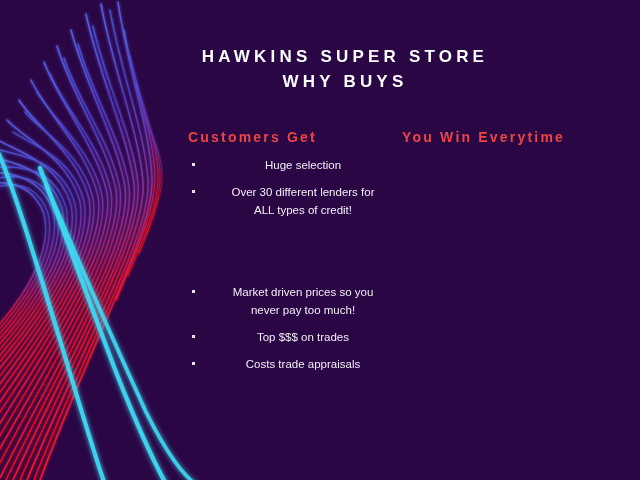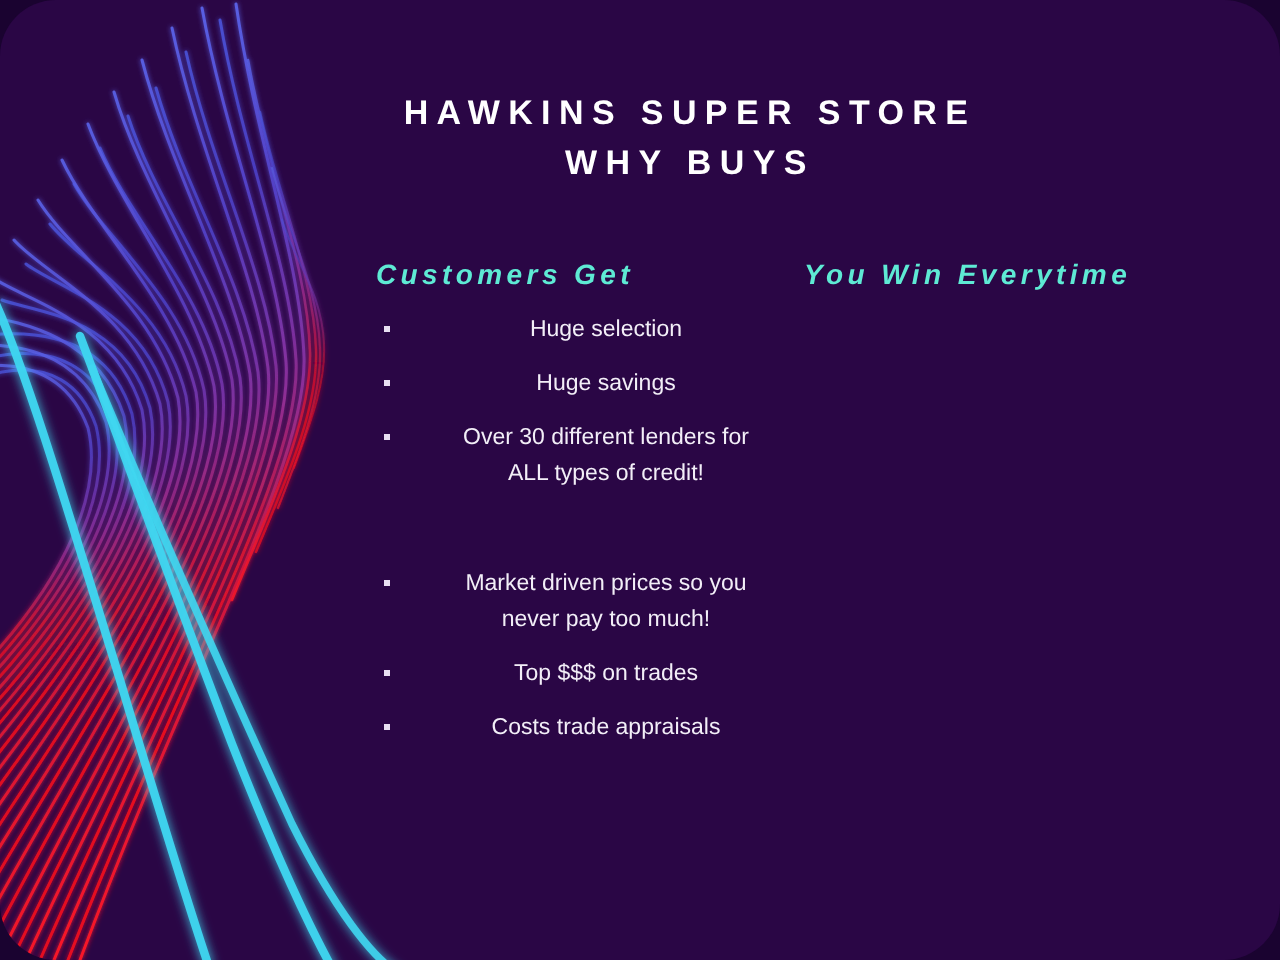--- a/index.html
+++ b/index.html
@@ -13,21 +13,20 @@
     overflow: hidden;
     font-family: "Liberation Sans", sans-serif;
   }
 
   #slide {
     position: relative;
     width: 640px;
     height: 480px;
     background: #2a0645;
     overflow: hidden;
-    border-radius: 28px;
   }
 
   
   #artwork {
     position: absolute;
     left: 0;
     top: 0;
     width: 340px;
     height: 480px;
     pointer-events: none;
@@ -52,28 +51,27 @@
 
   
   .section {
     position: absolute;
   }
   .sec-customers { left: 188px; top: 128px; width: 200px; }
   .sec-youwin    { left: 402px; top: 128px; width: 205px; }
   .sec-costs     { left: 188px; top: 283px; width: 200px; }
 
   .section-heading {
-    color: #5eead4;
+    color: #ef4444;
     font-size: 14px;
     font-weight: bold;
     letter-spacing: 2.2px;
     line-height: 18px;
     margin: 0 0 10px 0;
     white-space: nowrap;
-    font-style: italic;
   }
 
   ul.bullets {
     list-style: none;
     margin: 0;
     padding: 0;
     text-align: center;
   }
   ul.bullets > li {
     position: relative;
@@ -184,24 +182,20 @@
 
   <div class="section sec-customers">
     <div class="section-heading">Customers Get</div>
     <ul class="bullets">
       <li>
         <span class="bullet-dot"></span>
         <span class="bullet-text">Huge selection</span>
       </li>
       <li>
         <span class="bullet-dot"></span>
-        <span class="bullet-text">Huge savings</span>
-      </li>
-      <li>
-        <span class="bullet-dot"></span>
         <span class="bullet-text">Over 30 different lenders for</span>
         <span class="cont">ALL types of credit!</span>
       </li>
     </ul>
   </div>
 
   <div class="section sec-youwin">
     <div class="section-heading">You Win Everytime</div>
   </div>
 

